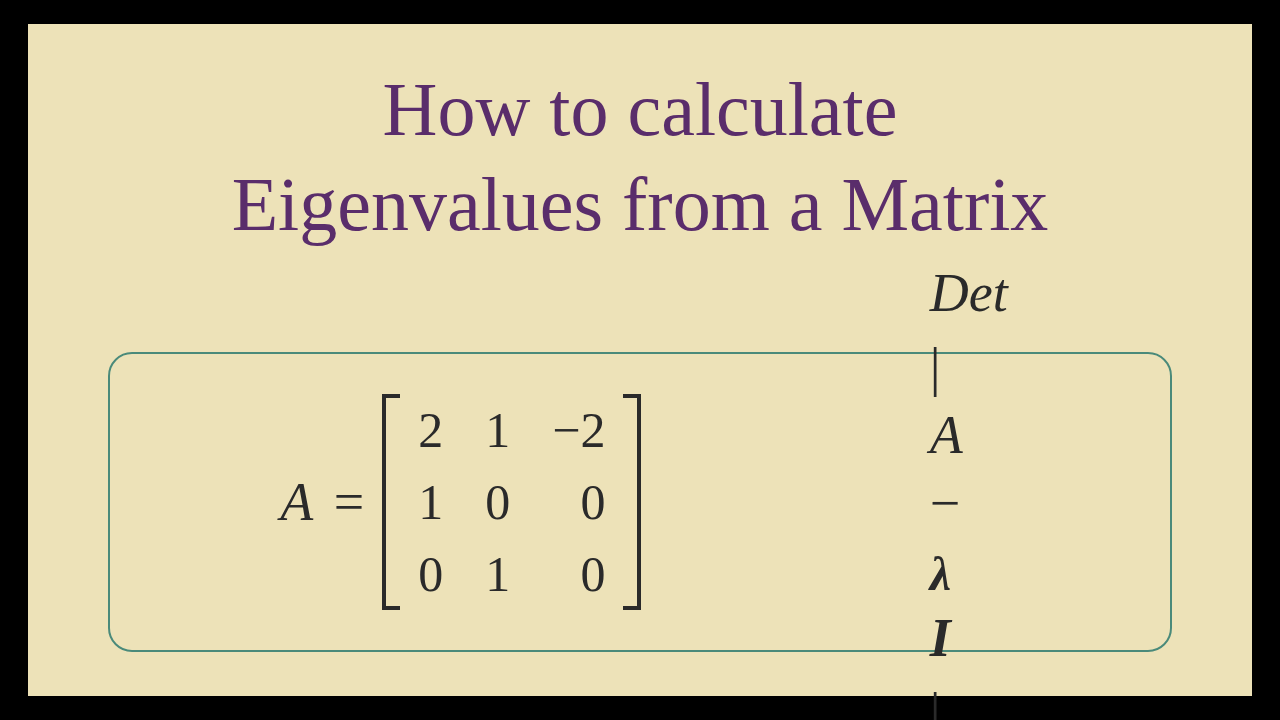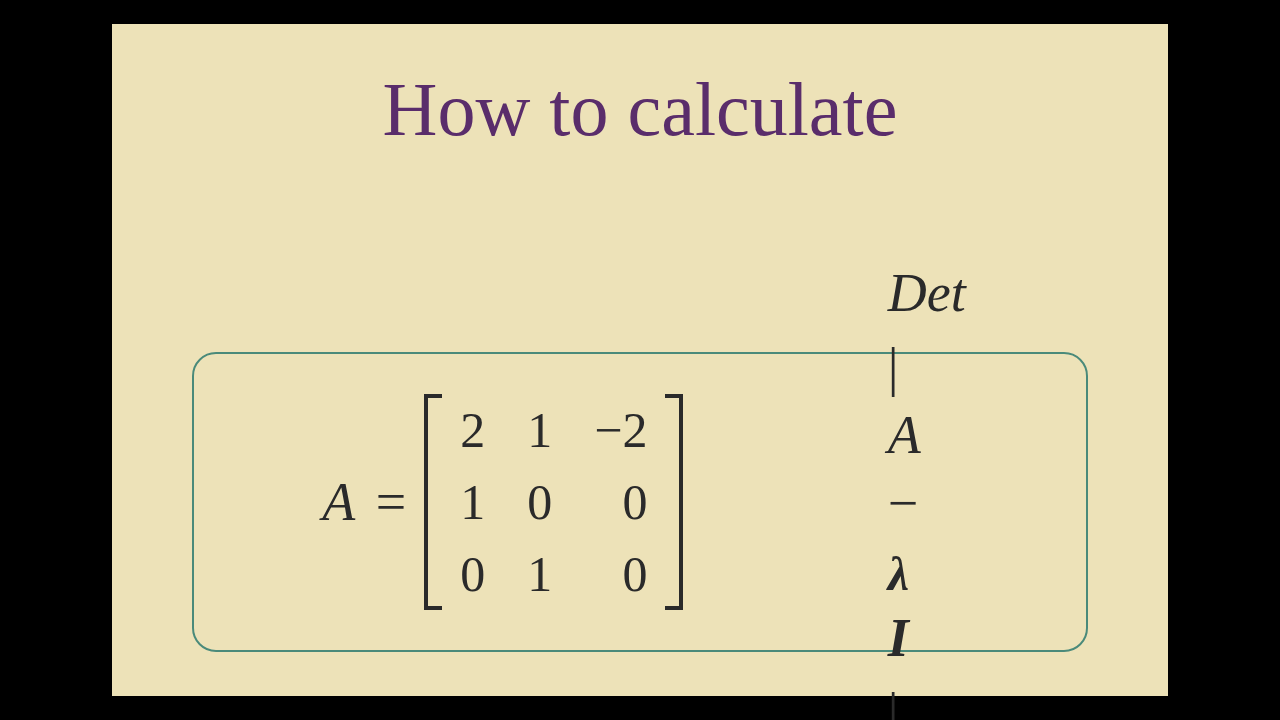--- a/index.html
+++ b/index.html
@@ -6,21 +6,21 @@
   body {
     width: 1280px;
     height: 720px;
     background: #000;
     display: flex;
     align-items: center;
     justify-content: center;
     font-family: Georgia, 'Times New Roman', serif;
   }
   .frame {
-    width: 1056px;
+    width: 1224px;
     height: 672px;
     background: #ede2b8;
     position: relative;
   }
   .title {
     text-align: center;
     color: #5a2d6b;
     font-family: 'Comic Sans MS', 'Chalkboard SE', cursive;
     font-size: 76px;
     line-height: 1.25;
@@ -112,20 +112,21 @@
     font-weight: bold;
     font-style: italic;
   }
 </style>
 </head>
 <body>
 
 <div class="frame">
   <div class="title">
     <div>How to calculate</div>
+    <div>Eigenvalues from a Matrix</div>
   </div>
 
   <div class="formula-box">
     <div class="matrix-expr">
       <span class="eq">
         <span>A</span>
         <span style="font-style:normal; margin-left:8px;">=</span>
       </span>
       <span class="matrix">
         <span class="bracket-l"></span>

